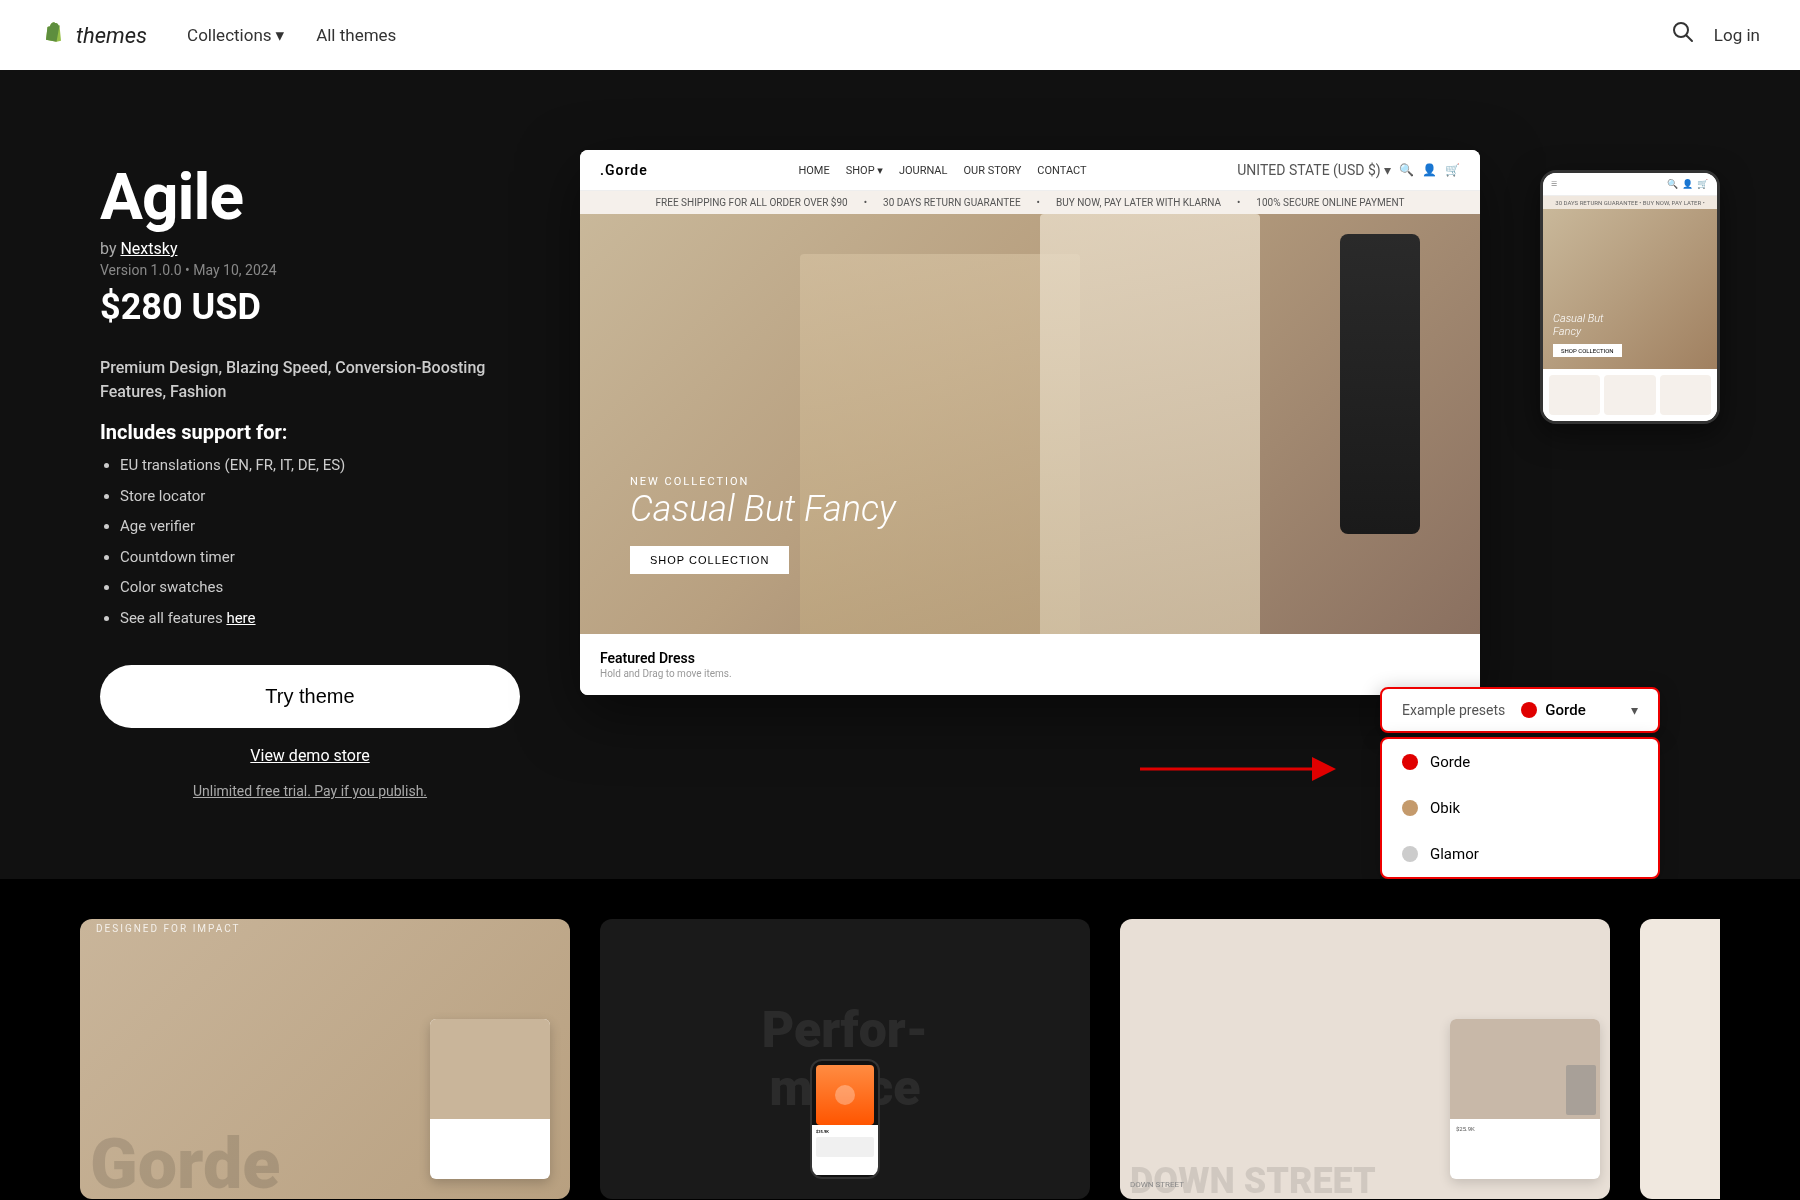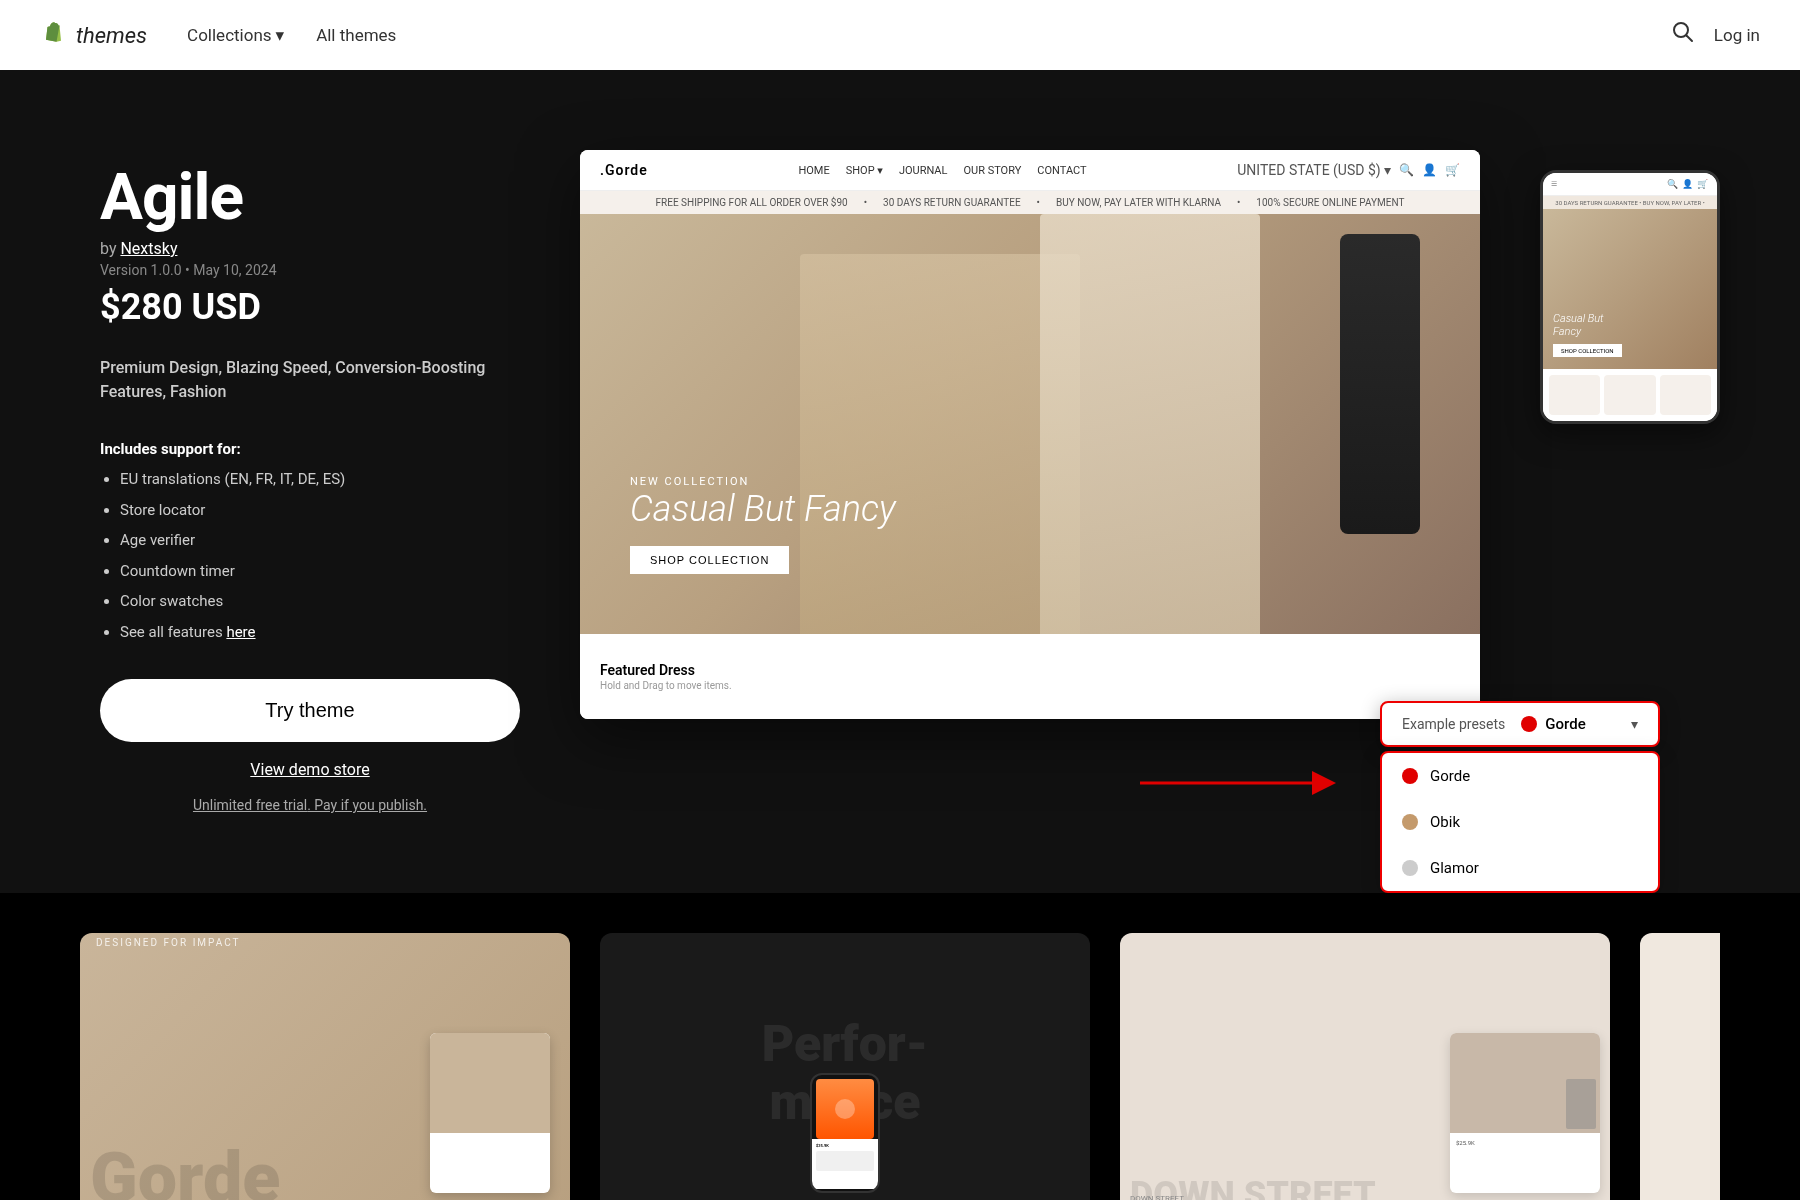--- a/index.html
+++ b/index.html
@@ -18,21 +18,21 @@
 
     
     .main-section { background: #111; display: flex; padding: 80px 100px; gap: 60px; min-height: 700px; }
     .left-panel { width: 420px; flex-shrink: 0; padding-top: 10px; }
     .theme-title { font-size: 64px; font-weight: 700; color: #fff; letter-spacing: -1px; }
     .theme-by { font-size: 16px; color: #aaa; margin-top: 4px; }
     .theme-by a { color: #fff; text-decoration: underline; }
     .theme-version { font-size: 14px; color: #888; margin-top: 4px; }
     .theme-price { font-size: 36px; font-weight: 700; color: #fff; margin-top: 8px; }
     .theme-desc { font-size: 16px; color: #ccc; margin-top: 28px; font-weight: 500; line-height: 1.5; }
-    .includes-title { font-size: 15px; font-weight: 700; color: #fff; margin-top: 36px; }
+    .includes-title { font-size: 20px; font-weight: 700; color: #fff; margin-top: 16px; }
     .includes-list { margin-top: 10px; padding-left: 20px; }
     .includes-list li { color: #ccc; font-size: 15px; margin-bottom: 6px; line-height: 1.5; margin-top: 8px; }
     .includes-list a { color: #fff; text-decoration: underline; }
     .try-theme-btn { display: block; width: 100%; background: #fff; color: #000; border: none; border-radius: 50px; padding: 20px 0; font-size: 20px; font-weight: 400; cursor: pointer; margin-top: 36px; text-align: center; }
     .view-demo { display: block; text-align: center; color: #fff; font-size: 16px; margin-top: 18px; text-decoration: underline; cursor: pointer; }
     .unlimited-text { text-align: center; font-size: 14px; color: #aaa; margin-top: 18px; }
     .unlimited-text span { text-decoration: underline; color: #aaa; }
 
     
     .right-preview { flex: 1; position: relative; }
@@ -40,21 +40,21 @@
     .preview-header { background: #fff; border-bottom: 1px solid #eee; padding: 12px 20px; display: flex; align-items: center; justify-content: space-between; }
     .preview-logo { font-size: 14px; font-weight: 600; color: #000; letter-spacing: 1px; }
     .preview-nav-links { display: flex; gap: 16px; font-size: 11px; color: #333; }
     .preview-right-icons { display: flex; gap: 8px; font-size: 12px; color: #555; align-items: center; }
     .preview-banner { background: #f5f0eb; text-align: center; padding: 6px; font-size: 10px; color: #555; display: flex; justify-content: center; gap: 16px; }
     .preview-hero { position: relative; height: 420px; background: #d4c4b0; overflow: hidden; }
     .preview-hero-text { position: absolute; bottom: 60px; left: 50px; }
     .preview-collection-label { font-size: 11px; color: #fff; letter-spacing: 2px; text-transform: uppercase; margin-bottom: 0; }
     .preview-hero-title { font-size: 36px; font-weight: 300; color: #fff; font-style: italic; }
     .preview-shop-btn { display: inline-block; background: #fff; color: #000; padding: 8px 20px; font-size: 11px; margin-top: 16px; border: none; cursor: pointer; letter-spacing: 1px; }
-    .preview-featured { padding: 28px 20px; background: #fff; }
+    .preview-featured { padding: 16px 20px; background: #fff; }
     .preview-featured-title { font-size: 14px; font-weight: 600; color: #000; }
     .preview-featured-sub { font-size: 10px; color: #999; margin-top: 2px; }
 
     
     .mobile-preview { position: absolute; right: -20px; top: 20px; width: 180px; background: #111; border-radius: 16px; overflow: hidden; border: 3px solid #333; box-shadow: 0 10px 30px rgba(0,0,0,0.5); }
     .mobile-preview-inner { background: #fff; padding: 0; }
     .mobile-header { background: #fff; padding: 6px 8px; display: flex; align-items: center; justify-content: space-between; border-bottom: 1px solid #eee; }
     .mobile-logo { font-size: 8px; font-weight: 600; }
     .mobile-icons { font-size: 9px; display: flex; gap: 4px; }
     .mobile-banner { background: #f0e8df; text-align: center; padding: 3px; font-size: 6px; color: #666; }

